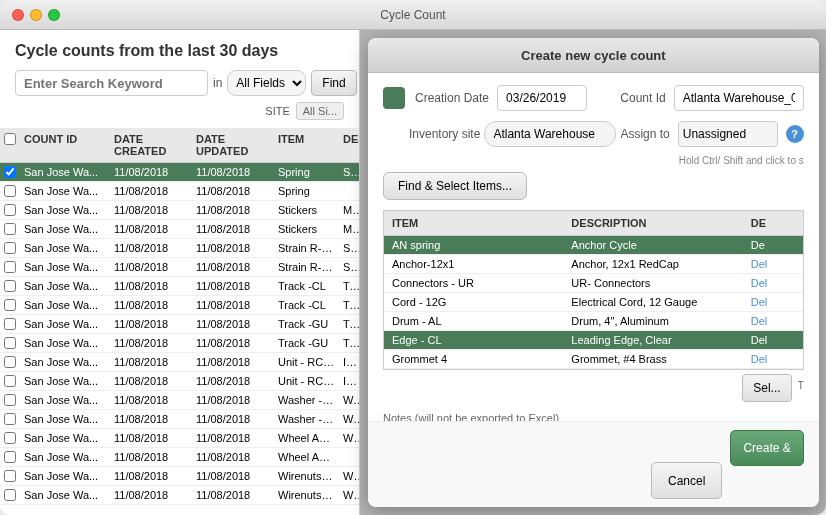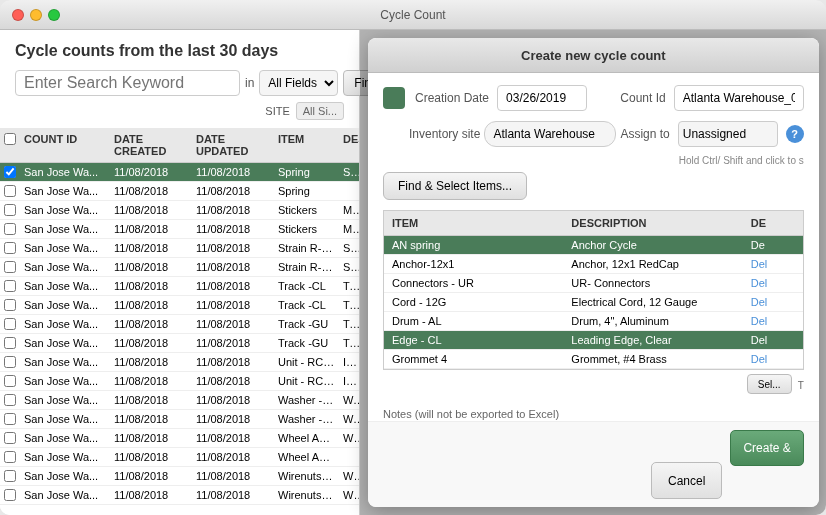--- a/index.html
+++ b/index.html
@@ -15,23 +15,23 @@
     .window-title { position: absolute; left: 50%; transform: translateX(-50%); font-size: 12px; color: #555; font-weight: 500; }
 
     
     .main-container { display: flex; height: 485px; background: #fff; }
 
     
     .left-panel { width: 360px; background: #fff; border-right: 1px solid #ccc; display: flex; flex-direction: column; flex-shrink: 0; }
     .left-header { padding: 12px 15px 8px; }
     .left-title { font-size: 16px; font-weight: 600; color: #333; margin-bottom: 10px; }
     .search-row { display: flex; align-items: center; gap: 5px; margin-bottom: 6px; }
-    .search-input { flex: 1; height: 26px; border: 1px solid #ccc; border-radius: 4px; padding: 0 8px; font-size: 16px; color: #999; }
+    .search-input { flex: 1; height: 26px; border: 1px solid #ccc; border-radius: 4px; padding: 0 8px; font-size: 13px; color: #999; font-weight: bold; }
     .search-in-label { font-size: 12px; color: #555; white-space: nowrap; }
-    .search-select { height: 26px; border: 1px solid #ccc; border-radius: 4px; padding: 0 4px; font-size: 12px; background: #f5f5f5; }
+    .search-select { height: 26px; border: 1px solid #ccc; border-radius: 9px; padding: 0 4px; font-size: 12px; background: #f5f5f5; }
     .reset-btn { height: 26px; padding: 0 10px; background: linear-gradient(to bottom, #f5f5f5, #e0e0e0); border: 1px solid #bbb; border-radius: 4px; font-size: 12px; cursor: pointer; }
     .all-sites-btn { display: inline-block; font-size: 11px; color: #666; background: #eee; border: 1px solid #ccc; border-radius: 3px; padding: 2px 6px; }
 
     
     .table-container { flex: 1; overflow-y: auto; font-size: 11px; }
     .table-header { display: grid; grid-template-columns: 20px 90px 82px 82px 65px 1fr; background: #e8e8e8; border-bottom: 1px solid #ccc; padding: 3px 0; position: sticky; top: 0; z-index: 1; }
     .th { padding: 2px 4px; font-weight: 600; color: #333; font-size: 11px; }
     .table-row { display: grid; grid-template-columns: 20px 90px 82px 82px 65px 1fr; border-bottom: 1px solid #eee; cursor: pointer; }
     .table-row.selected { background: #4a7c59; color: #fff; }
     .td { padding: 3px 4px; overflow: hidden; text-overflow: ellipsis; white-space: nowrap; font-size: 11px; }
@@ -72,21 +72,21 @@
     .modal-footer { display: flex; justify-content: flex-end; gap: 8px; padding: 8px 15px; border-top: 1px solid #eee; background: #f8f8f8; border-radius: 0 0 8px 8px; }
     .cancel-btn { height: 37px; padding: 0 16px; background: linear-gradient(to bottom, #f5f5f5, #e0e0e0); border: 1px solid #bbb; border-radius: 5px; font-size: 12px; cursor: pointer; margin-top: 32px; }
     .create-btn { height: 36px; padding: 0 12px; background: linear-gradient(to bottom, #6aaa7a, #4a8a5a); border: 1px solid #3a7a4a; border-radius: 5px; font-size: 12px; color: #fff; cursor: pointer; font-weight: 400; }
 
     
     ::-webkit-scrollbar { width: 8px; }
     ::-webkit-scrollbar-track { background: #f1f1f1; }
     ::-webkit-scrollbar-thumb { background: #ccc; border-radius: 4px; }
 
     .select-btn-row { display: flex; justify-content: flex-end; margin-top: 4px; }
-    .select-btn { height: 20px; padding: 0 10px; background: linear-gradient(to bottom, #f5f5f5, #e0e0e0); border: 1px solid #bbb; border-radius: 4px; font-size: 10px; cursor: pointer; }
+    .select-btn { height: 28px; padding: 0 10px; background: linear-gradient(to bottom, #f5f5f5, #e0e0e0); border: 1px solid #bbb; border-radius: 4px; font-size: 12px; cursor: pointer; }
 
     .right-panel-inner { background: #fff; border-radius: 8px; box-shadow: 0 4px 20px rgba(0,0,0,0.3); display: flex; flex-direction: column; overflow: hidden; height: 100%; }
   </style>
 </head>
 <body>
 
 <div class="window-chrome">
   <div class="window-buttons">
     <div class="win-btn close"></div>
     <div class="win-btn minimize"></div>

